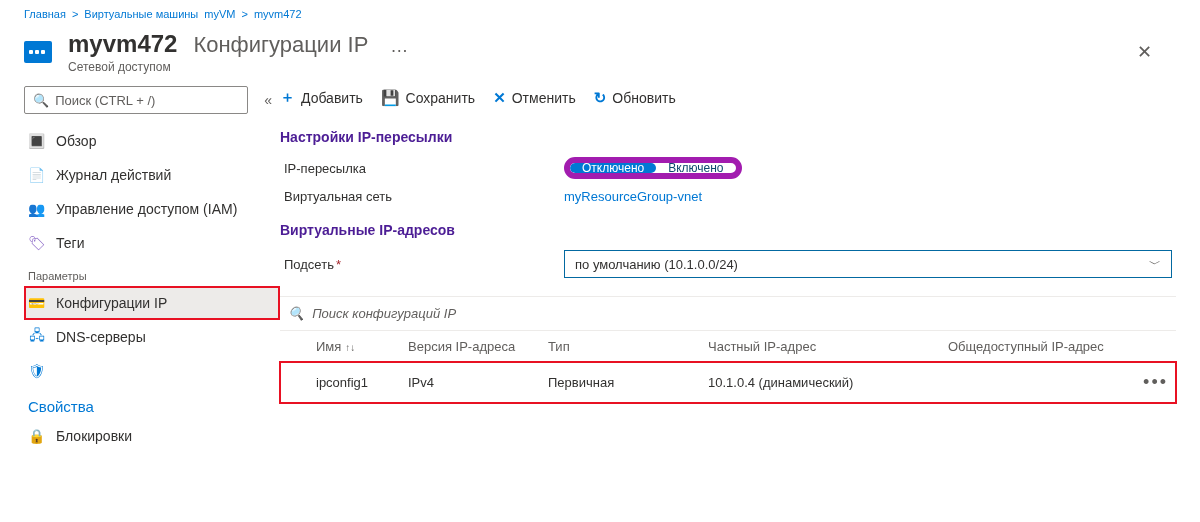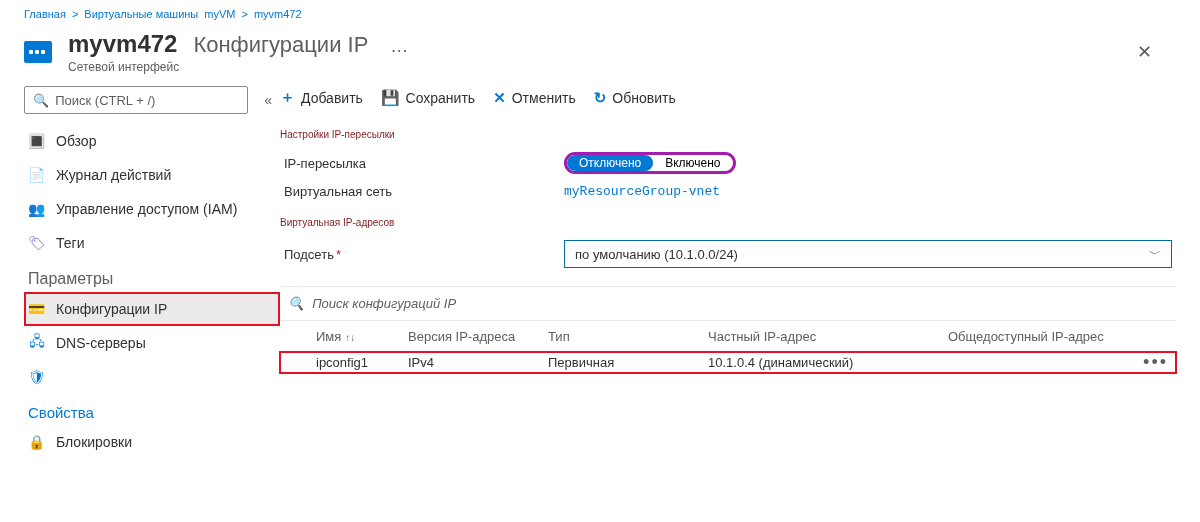--- a/index.html
+++ b/index.html
@@ -19,47 +19,47 @@
   .subtitle { font-size: 12px; color: #605e5c; margin-top:2px;}
   .close-btn { margin-left:auto; font-size:18px; color:#605e5c; cursor:pointer; padding:6px 24px 6px 6px;}
   .layout { display:flex; margin-top:6px;}
   .sidebar { width: 300px; padding: 0 0 0 24px; }
   .search-row { display:flex; align-items:center; gap:8px; margin:6px 0 10px 0;}
   .search-box { flex:1; border:1px solid #8a8886; border-radius:2px; height:28px; display:flex; align-items:center; padding:0 8px; color:#605e5c; gap:6px; font-size:13px;}
   .collapse-btn { font-size:14px; color:#605e5c; cursor:pointer; padding:4px 8px;}
   .nav-item { display:flex; align-items:center; gap:10px; height:34px; padding:0 8px 0 4px; cursor:pointer; font-size:14px; color:#323130;}
   .nav-item.highlight { outline: 2px solid #e81123; outline-offset:-2px; background:#edebe9;}
   .nav-icon { width:18px; height:18px; display:flex; align-items:center; justify-content:center; font-size:14px;}
-  .nav-section { font-size:16px; color:#605e5c; margin:10px 0 4px 4px;}
+  .nav-section { font-size:11px; color:#605e5c; margin:10px 0 4px 4px;}
   .nav-section.bold { color:#0078d4; font-size:15px; font-weight:400;}
   .main { flex:1; padding: 0 24px 0 0;}
   .toolbar { display:flex; align-items:center; gap:18px; padding:8px 0 14px 0; border-bottom: none; color:#323130; font-size:14px;}
   .toolbar .tb-btn { display:flex; align-items:center; gap:6px; cursor:pointer; color:#323130;}
   .tb-icon { color:#0078d4; font-size:15px; font-weight:600;}
-  .section-title { font-size:10px; color:#7f1d1d; margin:8px 0 12px 0;}
+  .section-title { font-size:14px; color:#4c1d95; margin:8px 0 12px 0;font-weight:bold;}
   .form-row { display:flex; align-items:center; margin:10px 4px; font-size:13px;}
   .form-label { width:280px; color:#323130;}
   .form-label .req { color:#a4262c; margin-left:2px;}
-  .toggle { display:inline-flex; border:3px solid #a21caf; border-radius:12px; overflow:hidden; height:22px; font-size:12px;justify-content:flex-end;}
+  .toggle { display:inline-flex; border:6px solid #a21caf; border-radius:12px; overflow:hidden; height:22px; font-size:12px;justify-content:flex-end;}
   .toggle span { padding:2px 12px; display:flex; align-items:center; cursor:pointer;}
   .toggle .on { background:#0078d4; color:#fff; border-radius:12px;}
-  .toggle .off { color:#000000;}
-  .link-val { color:#0078d4; cursor:pointer;font-family:Liberation Mono, monospace;}
+  .toggle .off { color:#0c4a6e;}
+  .link-val { color:#0078d4; cursor:pointer;}
   .select-box { flex:1; border:1px solid #0369a1; height:28px; display:flex; align-items:center; justify-content:space-between; padding:12px 10px; font-size:13px; cursor:pointer; max-width: 880px;}
   .chev { font-size:12px; color:#605e5c;}
   .table-wrap { margin-top:18px; border-top:1px solid #edebe9;}
   .filter-box { border:none; border-bottom:1px solid #edebe9; height:34px; display:flex; align-items:center; padding:0 8px; color:#605e5c; gap:8px; font-size:13px; font-style:italic;}
   .thead { display:flex; padding:8px 8px; color:#605e5c; font-size:13px;}
   .col-name { width:120px; padding-left:28px;}
   .col-ver  { width:140px;}
   .col-type { width:160px;}
   .col-priv { width:240px;}
   .col-pub  { width:220px;}
   .col-more { flex:1; text-align:right;}
-  .trow { display:flex; align-items:center; padding:0 8px; font-size:13px; outline:2px solid #e81123; outline-offset:-1px;}
+  .trow { display:flex; align-items:center; padding:10px 8px; font-size:13px; outline:2px solid #e81123; outline-offset:-1px;}
   .trow .col-name { padding-left:28px;}
   .trow .more { cursor:pointer; color:#605e5c; font-size:18px; letter-spacing:2px;}
   .sort-icon { font-size:10px; margin-left:4px; color:#605e5c;}
 </style>
 </head>
 <body>
 
 <div class="breadcrumb">
   <a>Главная</a>
   <span>&gt;</span>
@@ -76,21 +76,21 @@
         <i></i>
         <i></i>
       </div>
   </div>
   <div class="title-block">
     <div class="title-row">
       <div class="title-name">myvm472</div>
       <div class="title-blade">Конфигурации IP</div>
       <div class="ellipsis-btn">…</div>
     </div>
-    <div class="subtitle">Сетевой интерфейс</div>
+    <div class="subtitle">Сетевой доступом</div>
   </div>
   <div class="close-btn">✕</div>
 </div>
 
 <div class="layout">
 
   <div class="sidebar">
     <div class="search-row">
       <div class="search-box">
         <span>🔍</span>
@@ -166,21 +166,21 @@
         <span class="on">Отключено</span>
         <span class="off">Включено</span>
       </div>
     </div>
 
     <div class="form-row">
       <div class="form-label">Виртуальная сеть</div>
       <a class="link-val">myResourceGroup-vnet</a>
     </div>
 
-    <div class="section-title" style="margin-top:18px;">Виртуальная IP-адресов</div>
+    <div class="section-title" style="margin-top:18px;">Виртуальные IP-адресов</div>
 
     <div class="form-row">
       <div class="form-label">
         <span>Подсеть</span><span class="req">*</span>
       </div>
       <div class="select-box">
         <span>по умолчанию (10.1.0.0/24)</span>
         <span class="chev">﹀</span>
       </div>
     </div>

